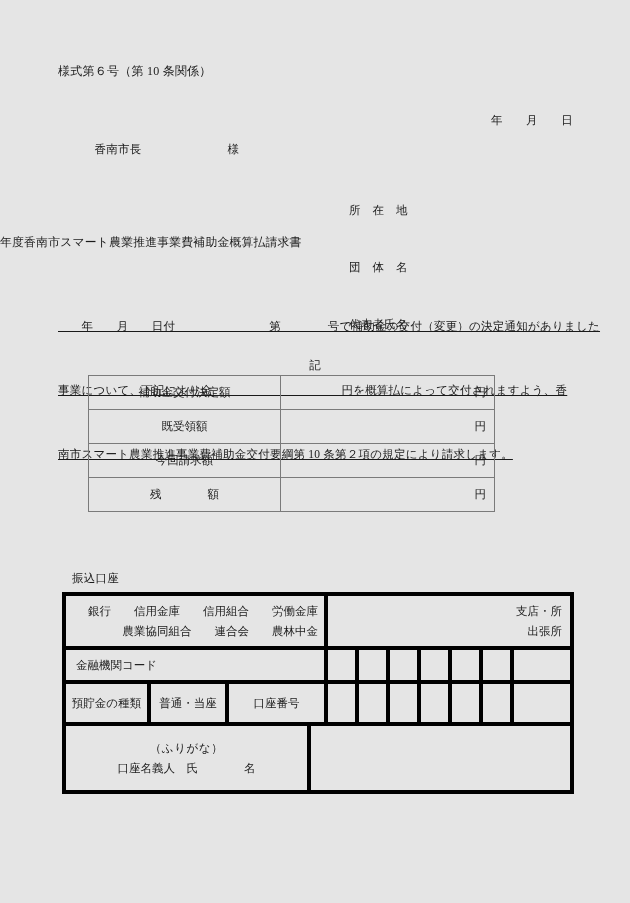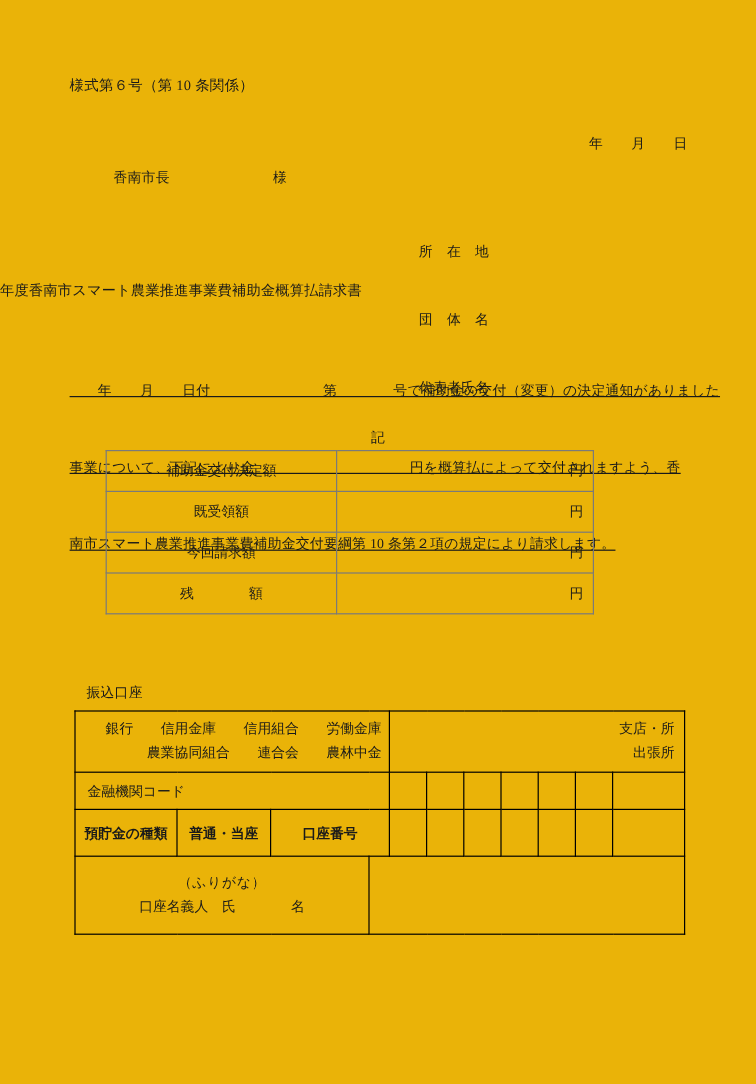--- a/index.html
+++ b/index.html
@@ -12,21 +12,21 @@
     width: 630px;
     height: 903px;
     position: relative;
     font-family: "Liberation Serif", "DejaVu Serif", serif;
     color: #1a1a1a;
     overflow: hidden;
   }
   .page {
     position: absolute;
     inset: 0;
-    background: #eab308;
+    background: #e5e5e5;
     padding-left: 19px;
   }
 
   
   .t {
     position: absolute;
     white-space: pre;
     font-size: 11.5px;
     line-height: 1.5;
     letter-spacing: 0.02em;
@@ -129,21 +129,21 @@
   #bank-table {
     position: absolute;
     left: 62px;
     top: 592px;
     width: 508px;
     border-collapse: collapse;
     table-layout: fixed;
     font-size: 11.5px;
   }
   #bank-table td {
-    border: 1px solid #000000;
+    border: 4px solid #000000;
     vertical-align: middle;
     padding: 0;
   }
   .bank-name-cell {
     height: 50px;
     text-align: right;
     padding-right: 6px !important;
     line-height: 20px;
   }
   .bank-name-cell div { white-space: pre; }
@@ -159,21 +159,20 @@
     height: 30px;
     padding-left: 10px !important;
     white-space: pre;
   }
   .box-cell { width: 31px; }
 
   .acct-label-cell {
     height: 38px;
     text-align: center;
     white-space: pre;
-    font-weight: bold;
   }
 
   .holder-cell {
     height: 64px;
     text-align: center;
     line-height: 20px;
     padding: 0 6px !important;
   }
   .holder-cell div { white-space: pre; }
   .holder-furi { letter-spacing: 0.05em; }

